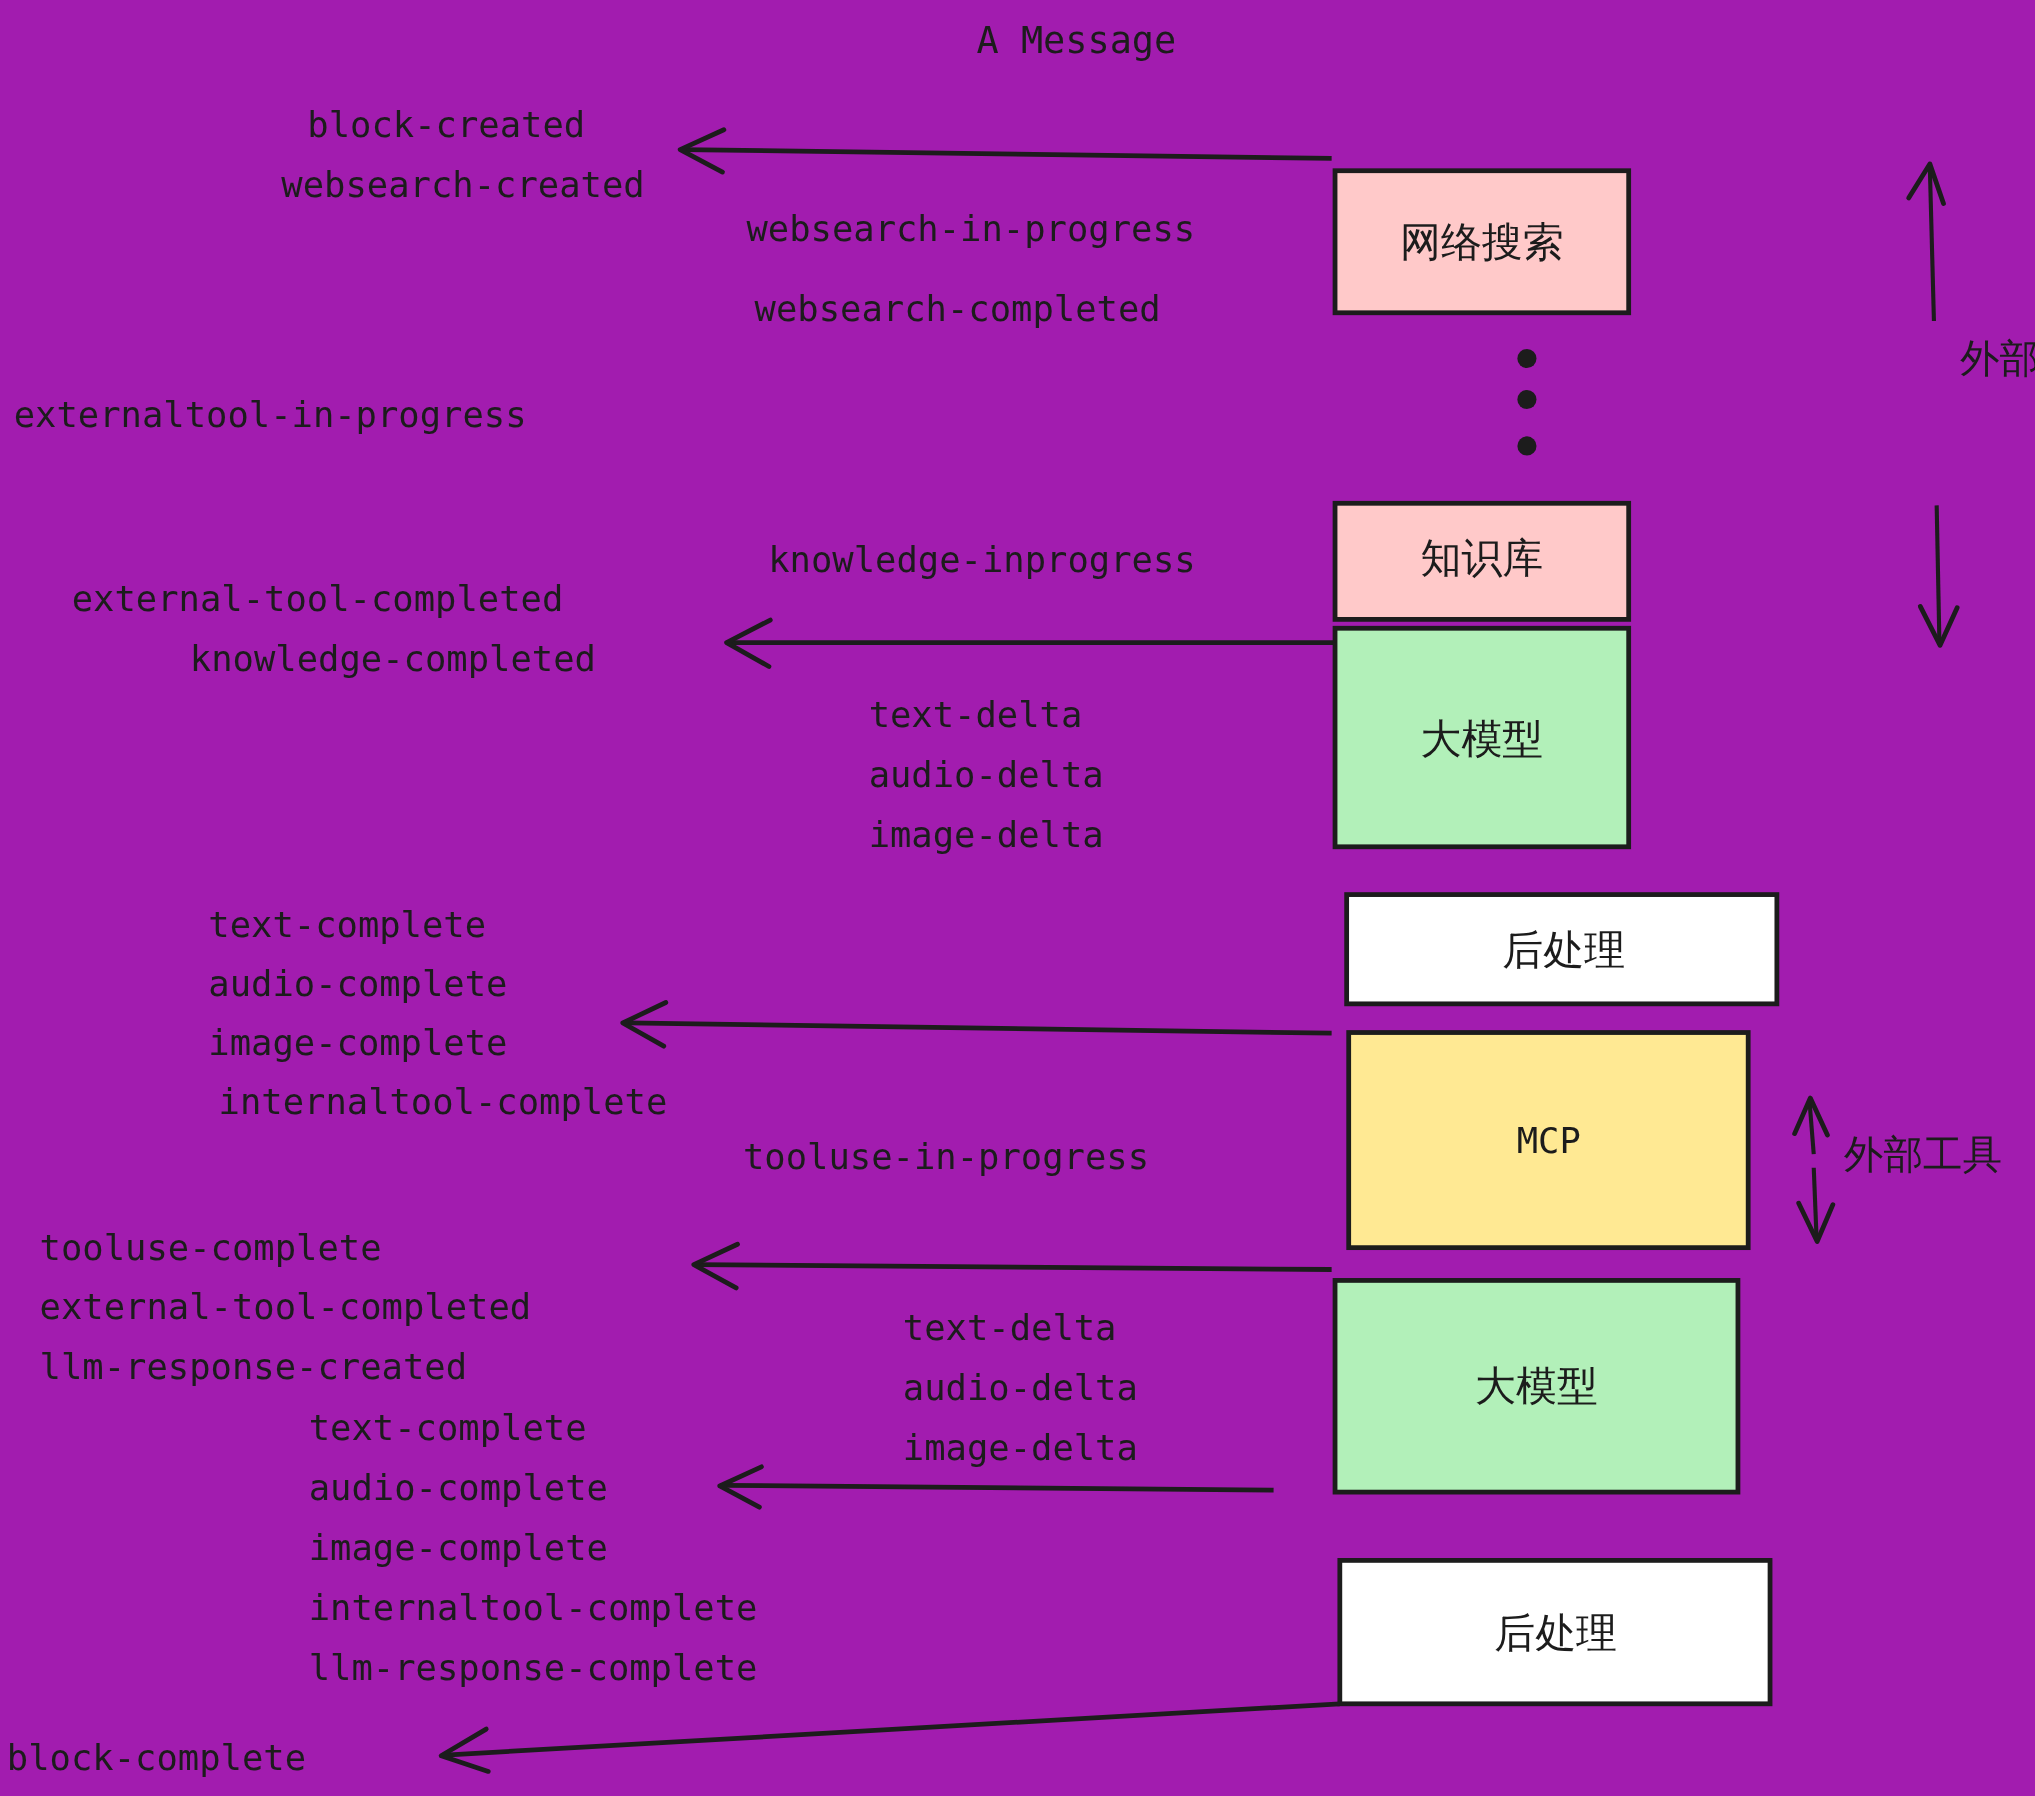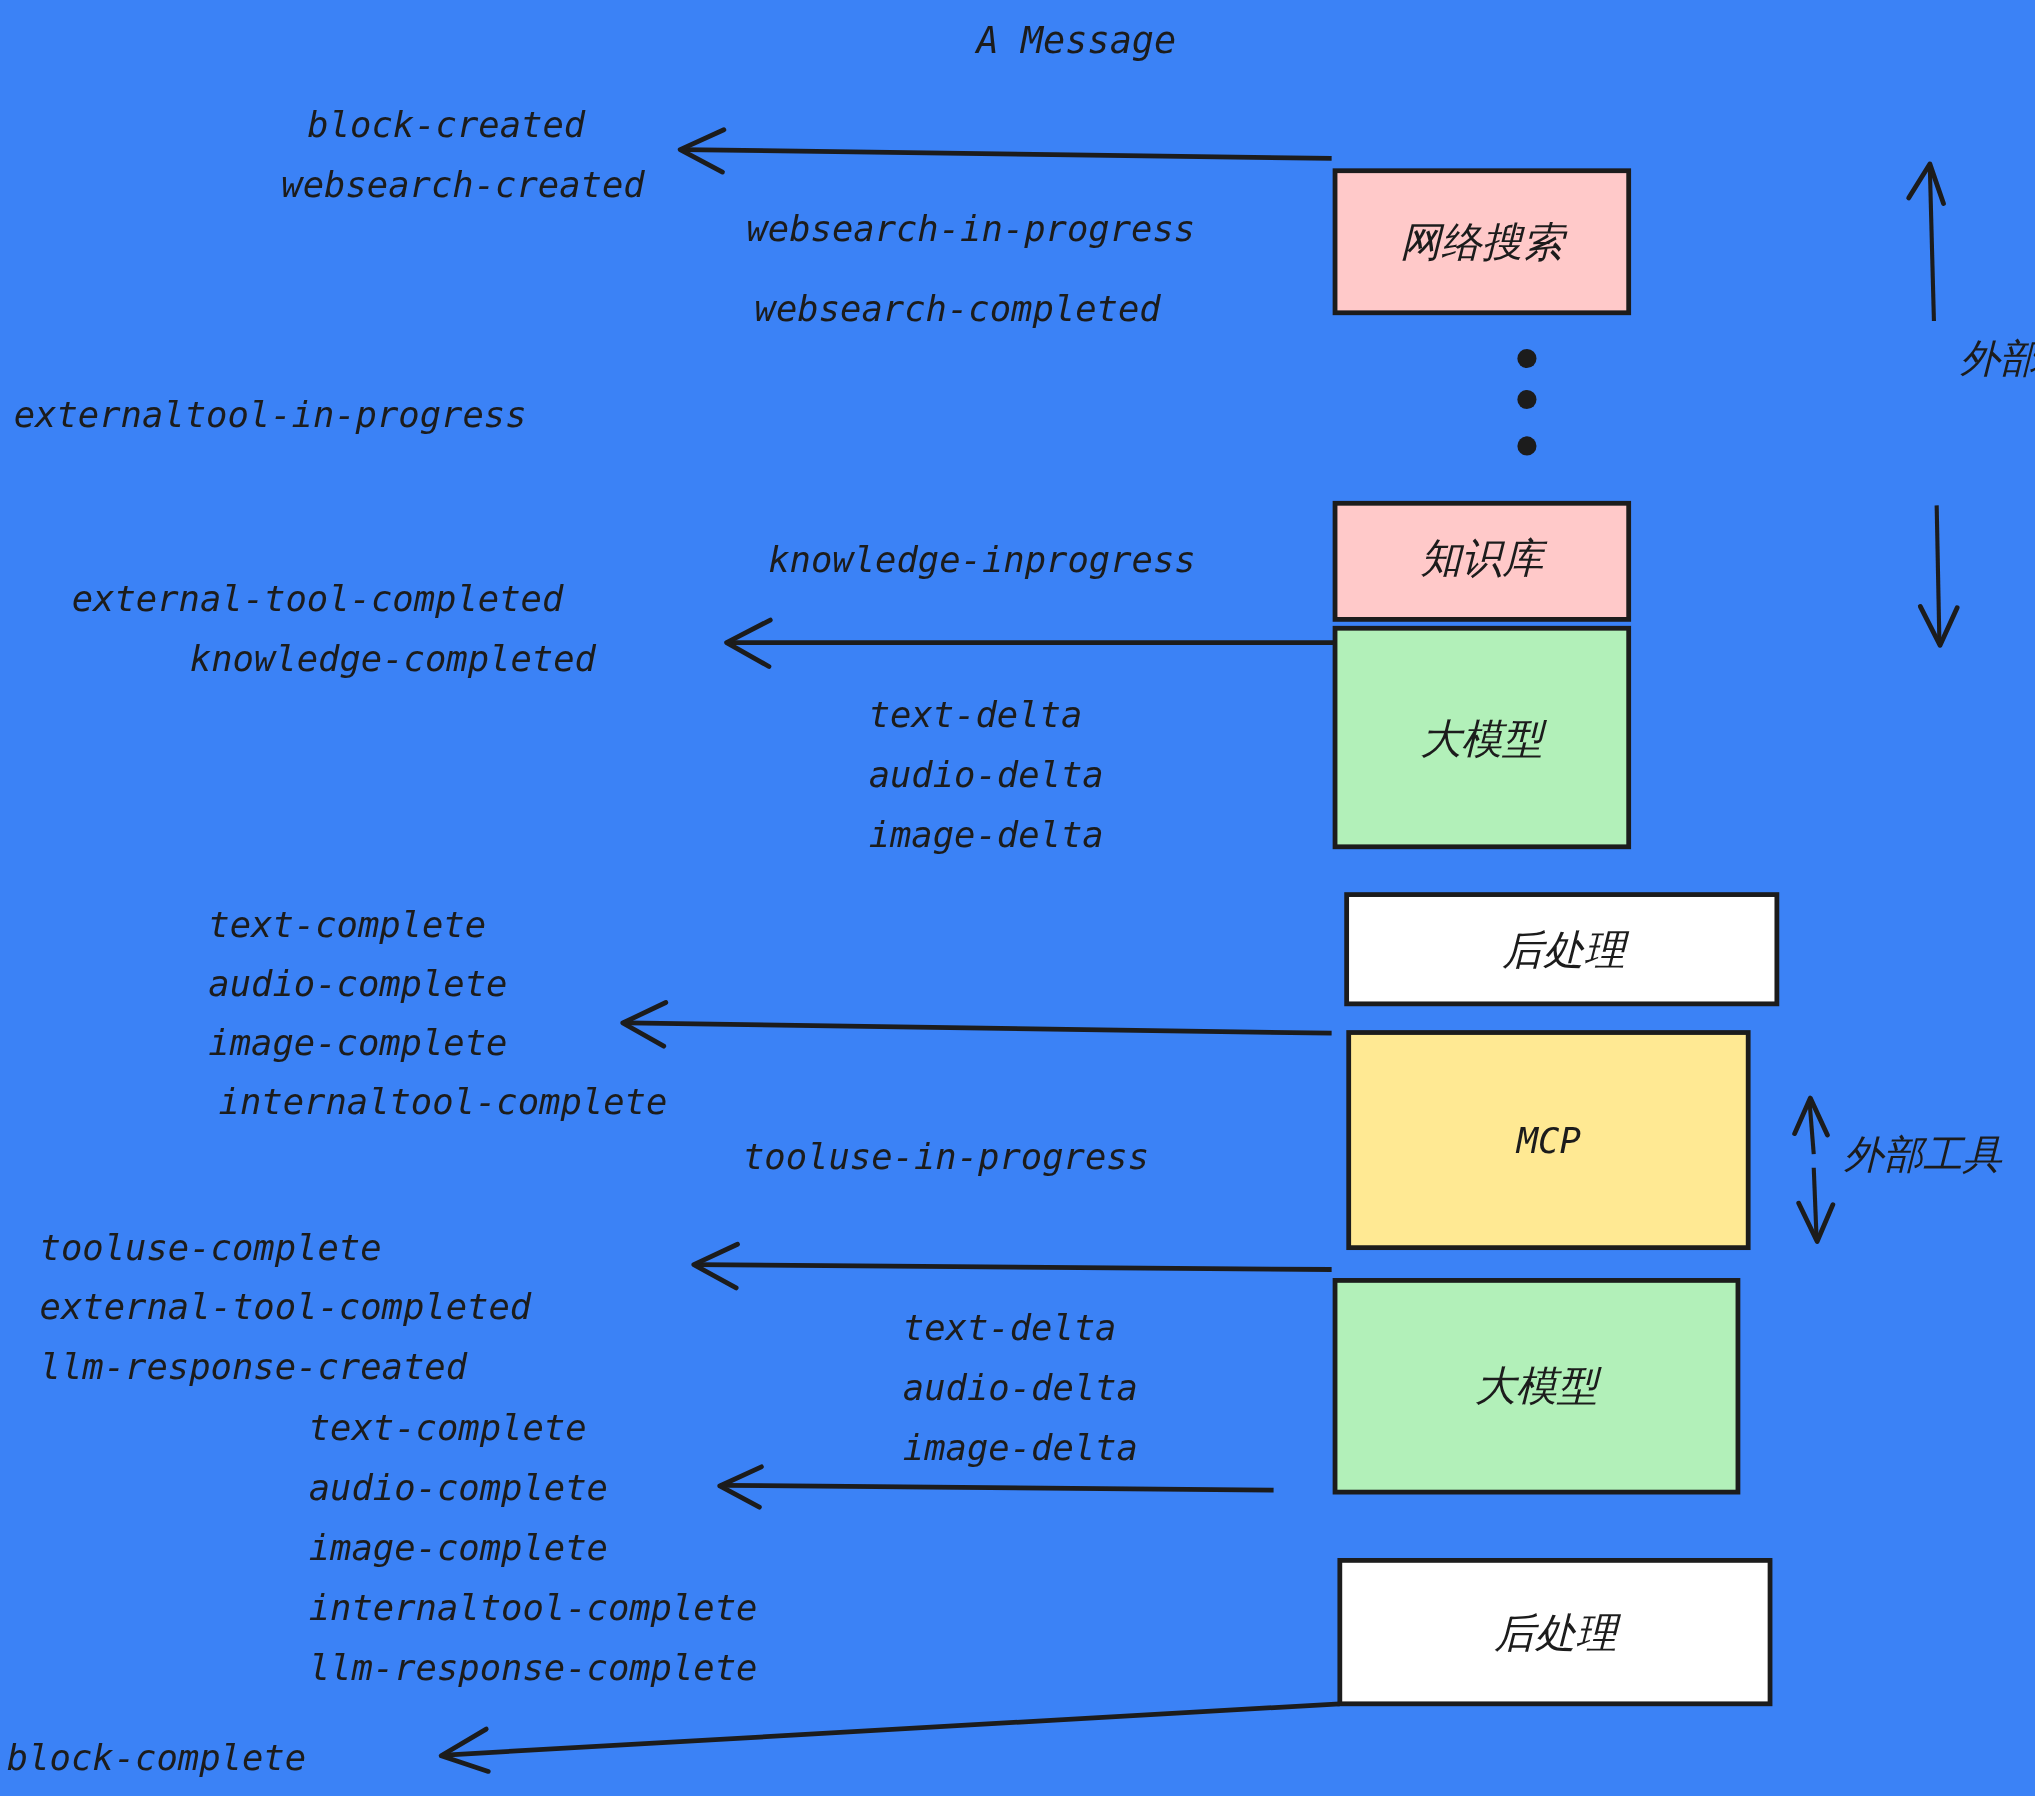--- a/index.html
+++ b/index.html
@@ -10,22 +10,21 @@
   body {
     width: 2035px;
     height: 1796px;
     font-family: "DejaVu Sans Mono", monospace;
     overflow: hidden;
   }
   #diagram-root {
     position: relative;
     width: 2035px;
     height: 1796px;
-    background: #3b82f6;
-    font-style: italic;
+    background: #a21caf;
   }
   svg.layer {
     position: absolute;
     left: 0;
     top: 0;
     width: 2035px;
     height: 1796px;
   }
   
   .evt {

